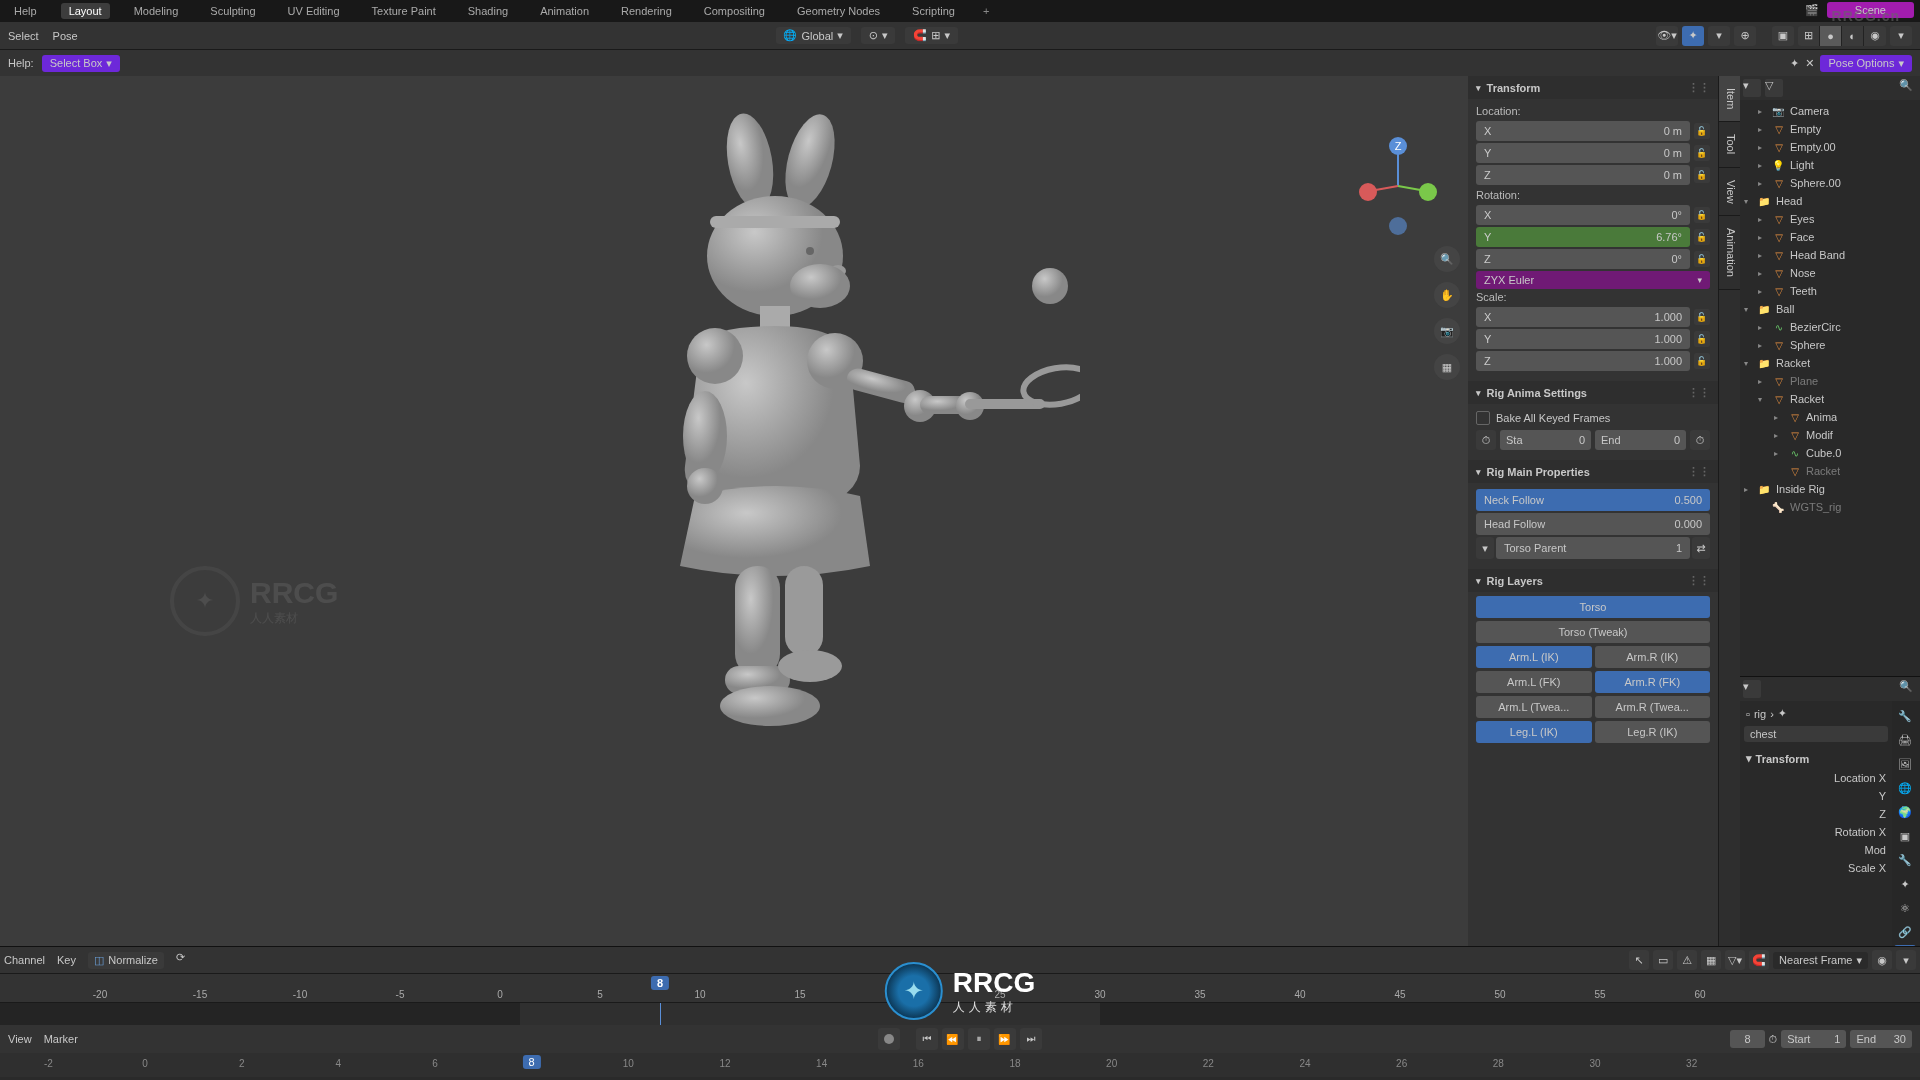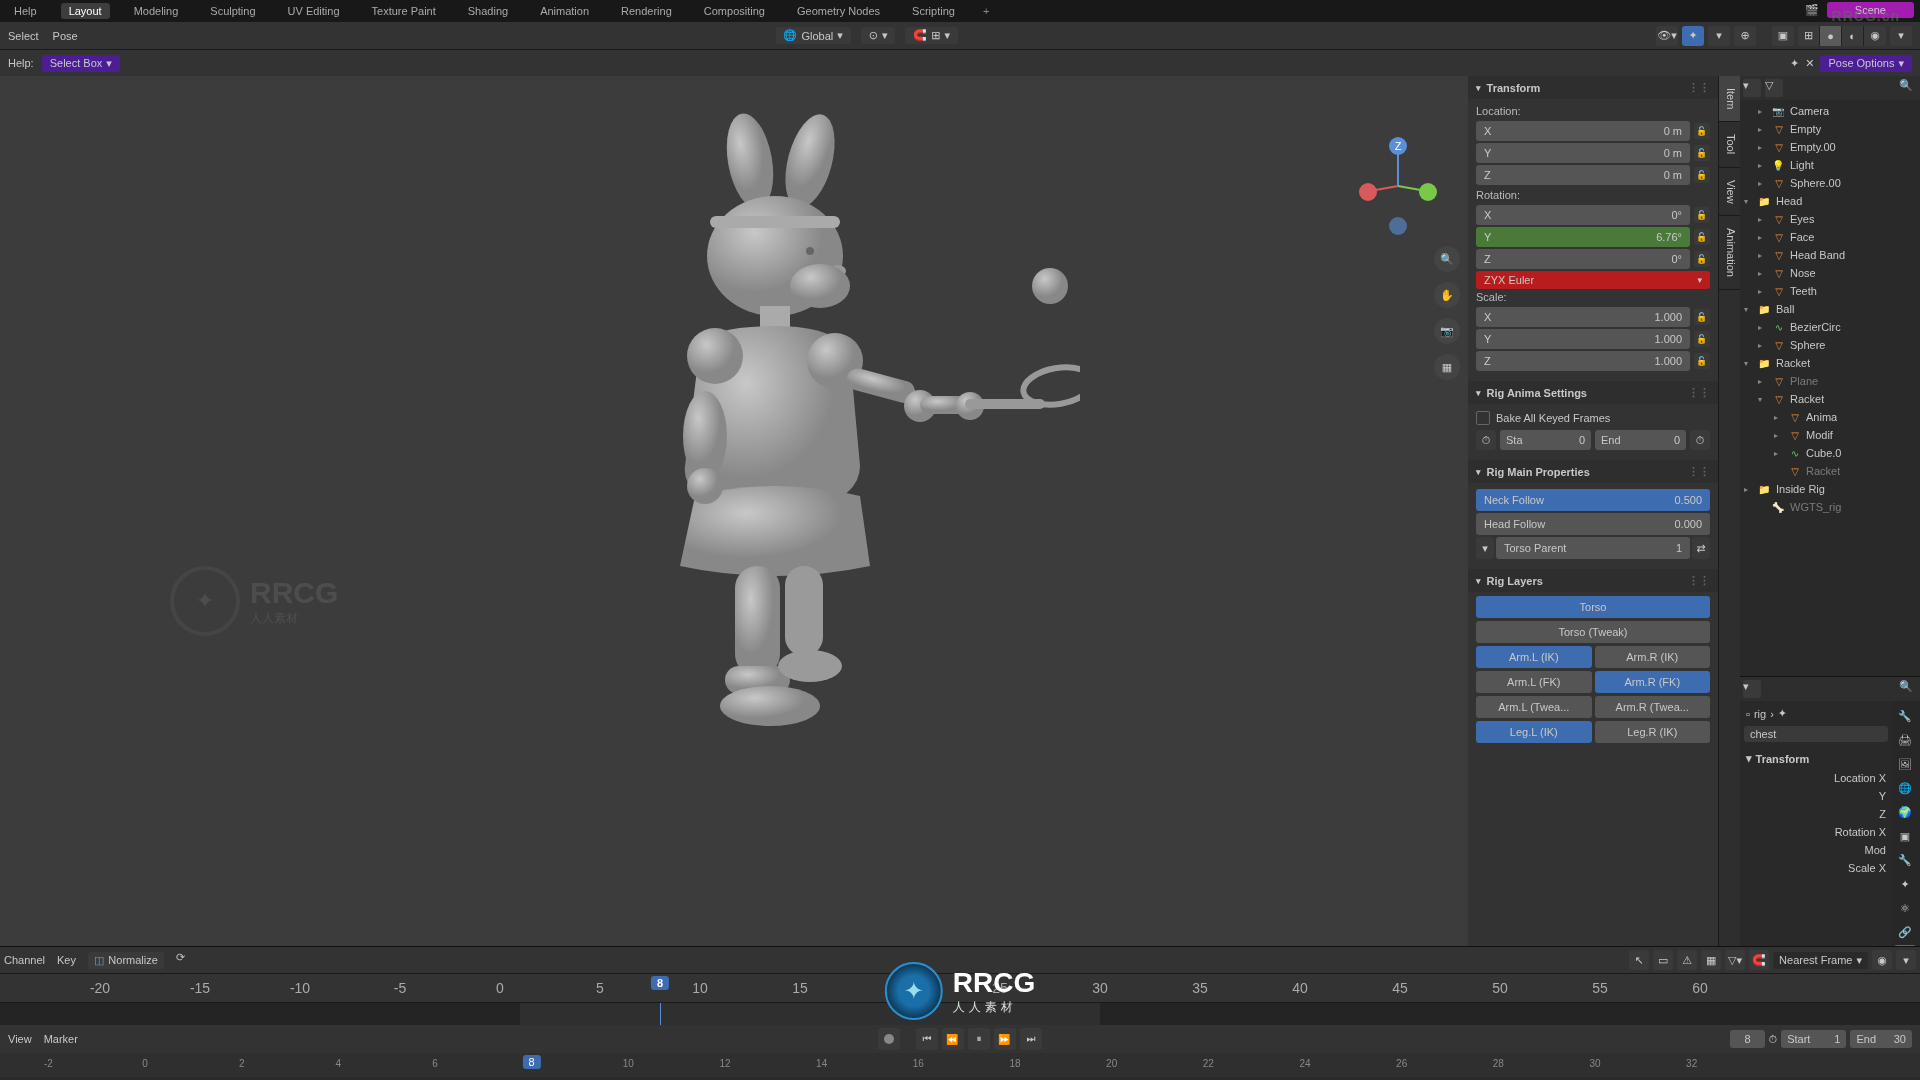--- a/index.html
+++ b/index.html
@@ -16,21 +16,21 @@
 .header2 .select-pill{display:flex;align-items:center;gap:4px;background:#3a3a3a;padding:2px 8px;border-radius:3px}
 .header2 .right{display:flex;gap:4px;align-items:center}
 .header2 .icon-btn{width:22px;height:20px;background:#3a3a3a;border-radius:3px;display:flex;align-items:center;justify-content:center}
 .header2 .icon-btn.active{background:#3d6cb0}
 .shade-group{display:flex;gap:0}
 .shade-group .sb{width:22px;height:20px;background:#3a3a3a;display:flex;align-items:center;justify-content:center;border-right:1px solid #222}
 .shade-group .sb.active{background:#5a5a5a}
 .shade-group .sb:first-child{border-radius:3px 0 0 3px}
 .shade-group .sb:last-child{border-radius:0 3px 3px 0;border-right:none}
 .header3{display:flex;background:#333;height:26px;align-items:center;padding:0 8px;gap:8px}
-.header3 .pill{background:#4c1d95;padding:2px 8px;border-radius:3px;display:flex;align-items:center;gap:4px}
+.header3 .pill{background:#6d28d9;padding:2px 8px;border-radius:3px;display:flex;align-items:center;gap:4px}
 .header3 .right{margin-left:auto;display:flex;gap:6px;align-items:center}
 .main{display:flex;height:870px;position:relative}
 .viewport{flex:1;background:#3c3c3c;position:relative}
 .viewport svg.character{position:absolute;left:560px;top:30px}
 .watermark{position:absolute;left:170px;top:490px;opacity:0.12;display:flex;align-items:center;gap:10px}
 .watermark .ring{width:70px;height:70px;border:4px solid #888;border-radius:50%;display:flex;align-items:center;justify-content:center}
 .watermark .txt{display:flex;flex-direction:column}
 .watermark .big{font-size:30px;font-weight:bold}
 .watermark .sm{font-size:12px}
 .gizmo{position:absolute;right:30px;top:60px}
@@ -41,21 +41,21 @@
 .section-hdr .chev{font-size:9px}
 .section-hdr .dots{margin-left:auto;color:#666}
 .section-body{padding:4px 8px 8px}
 .lbl{padding:2px 0;color:#bbb}
 .field-row{display:flex;align-items:center;gap:4px;margin:2px 0}
 .field{flex:1;background:#555;border-radius:3px;display:flex;height:20px;align-items:center}
 .field .k{padding:0 8px;color:#ccc}
 .field .v{margin-left:auto;padding:0 8px}
 .field.green{background:#4a7a3a}
 .lock{width:16px;height:16px;background:#3a3a3a;border-radius:2px;display:flex;align-items:center;justify-content:center;font-size:9px}
-.dropdown{background:#b91c1c;border-radius:3px;padding:3px 8px;display:flex;align-items:center}
+.dropdown{background:#701a75;border-radius:3px;padding:3px 8px;display:flex;align-items:center}
 .dropdown .dv{margin-left:auto;font-size:9px}
 .check-row{display:flex;align-items:center;gap:6px;padding:3px 0}
 .check-row .box{width:14px;height:14px;border:1px solid #666;border-radius:2px}
 .bake-row{display:flex;gap:4px;align-items:center;padding:2px 0}
 .bake-row .icon{width:20px;height:20px;background:#3a3a3a;border-radius:3px;display:flex;align-items:center;justify-content:center}
 .bake-row .pair{flex:1;background:#555;height:20px;border-radius:3px;display:flex;align-items:center;padding:0 6px}
 .bake-row .pair .v{margin-left:auto}
 .prop-row{display:flex;gap:2px;margin:2px 0}
 .prop-row .pf{flex:1;background:#555;height:22px;border-radius:3px;display:flex;align-items:center;padding:0 8px}
 .prop-row .pf.blue{background:#3d6cb0}
@@ -96,21 +96,21 @@
 .prop-body .prow{padding:3px 2px;text-align:right;white-space:nowrap;overflow:hidden}
 .timeline{height:135px;background:#2a2a2a;display:flex;flex-direction:column;border-top:1px solid #111}
 .tl-top{display:flex;align-items:center;gap:12px;padding:4px 4px;background:#333;height:26px}
 .tl-top .norm{display:flex;align-items:center;gap:4px;background:#3a3a3a;padding:2px 6px;border-radius:3px}
 .tl-top .norm .ico{color:#6a9fd8}
 .tl-top .refresh{width:18px;height:18px}
 .tl-top .right{margin-left:auto;display:flex;gap:4px;align-items:center}
 .tl-top .ib{width:20px;height:20px;background:#3a3a3a;border-radius:3px;display:flex;align-items:center;justify-content:center}
 .tl-top .snap{background:#2a2a2a;padding:2px 6px;border-radius:3px;display:flex;align-items:center;gap:4px}
 .tl-ruler{height:30px;background:#333;position:relative;border-top:1px solid #1a1a1a;border-bottom:1px solid #1a1a1a}
-.tl-ruler .tick{position:absolute;top:6px;color:#aaa;font-size:14px;transform:translateX(-50%)}
+.tl-ruler .tick{position:absolute;top:15px;color:#aaa;font-size:10px;transform:translateX(-50%)}
 .tl-ruler .cur{position:absolute;top:2px;background:#3d6cb0;color:#fff;padding:1px 6px;border-radius:3px;transform:translateX(-50%);font-weight:bold}
 .tl-track{height:22px;background:#242424;position:relative}
 .tl-track .active-range{position:absolute;top:0;bottom:0;background:#2f2f2f}
 .tl-track .playhead{position:absolute;top:0;bottom:0;width:1px;background:#5a8fd8}
 .tl-bot{display:flex;align-items:center;gap:12px;padding:4px 8px;background:#333;height:28px}
 .tl-bot .transport{position:absolute;left:50%;transform:translateX(-50%);display:flex;gap:4px;align-items:center}
 .tl-bot .tb{width:22px;height:22px;background:#3a3a3a;border-radius:3px;display:flex;align-items:center;justify-content:center;font-size:10px}
 .tl-bot .tb.rec{background:#3a3a3a}
 .tl-bot .tb.rec .dot{width:10px;height:10px;border-radius:50%;background:#888}
 .tl-bot .right{margin-left:auto;display:flex;gap:4px;align-items:center}

